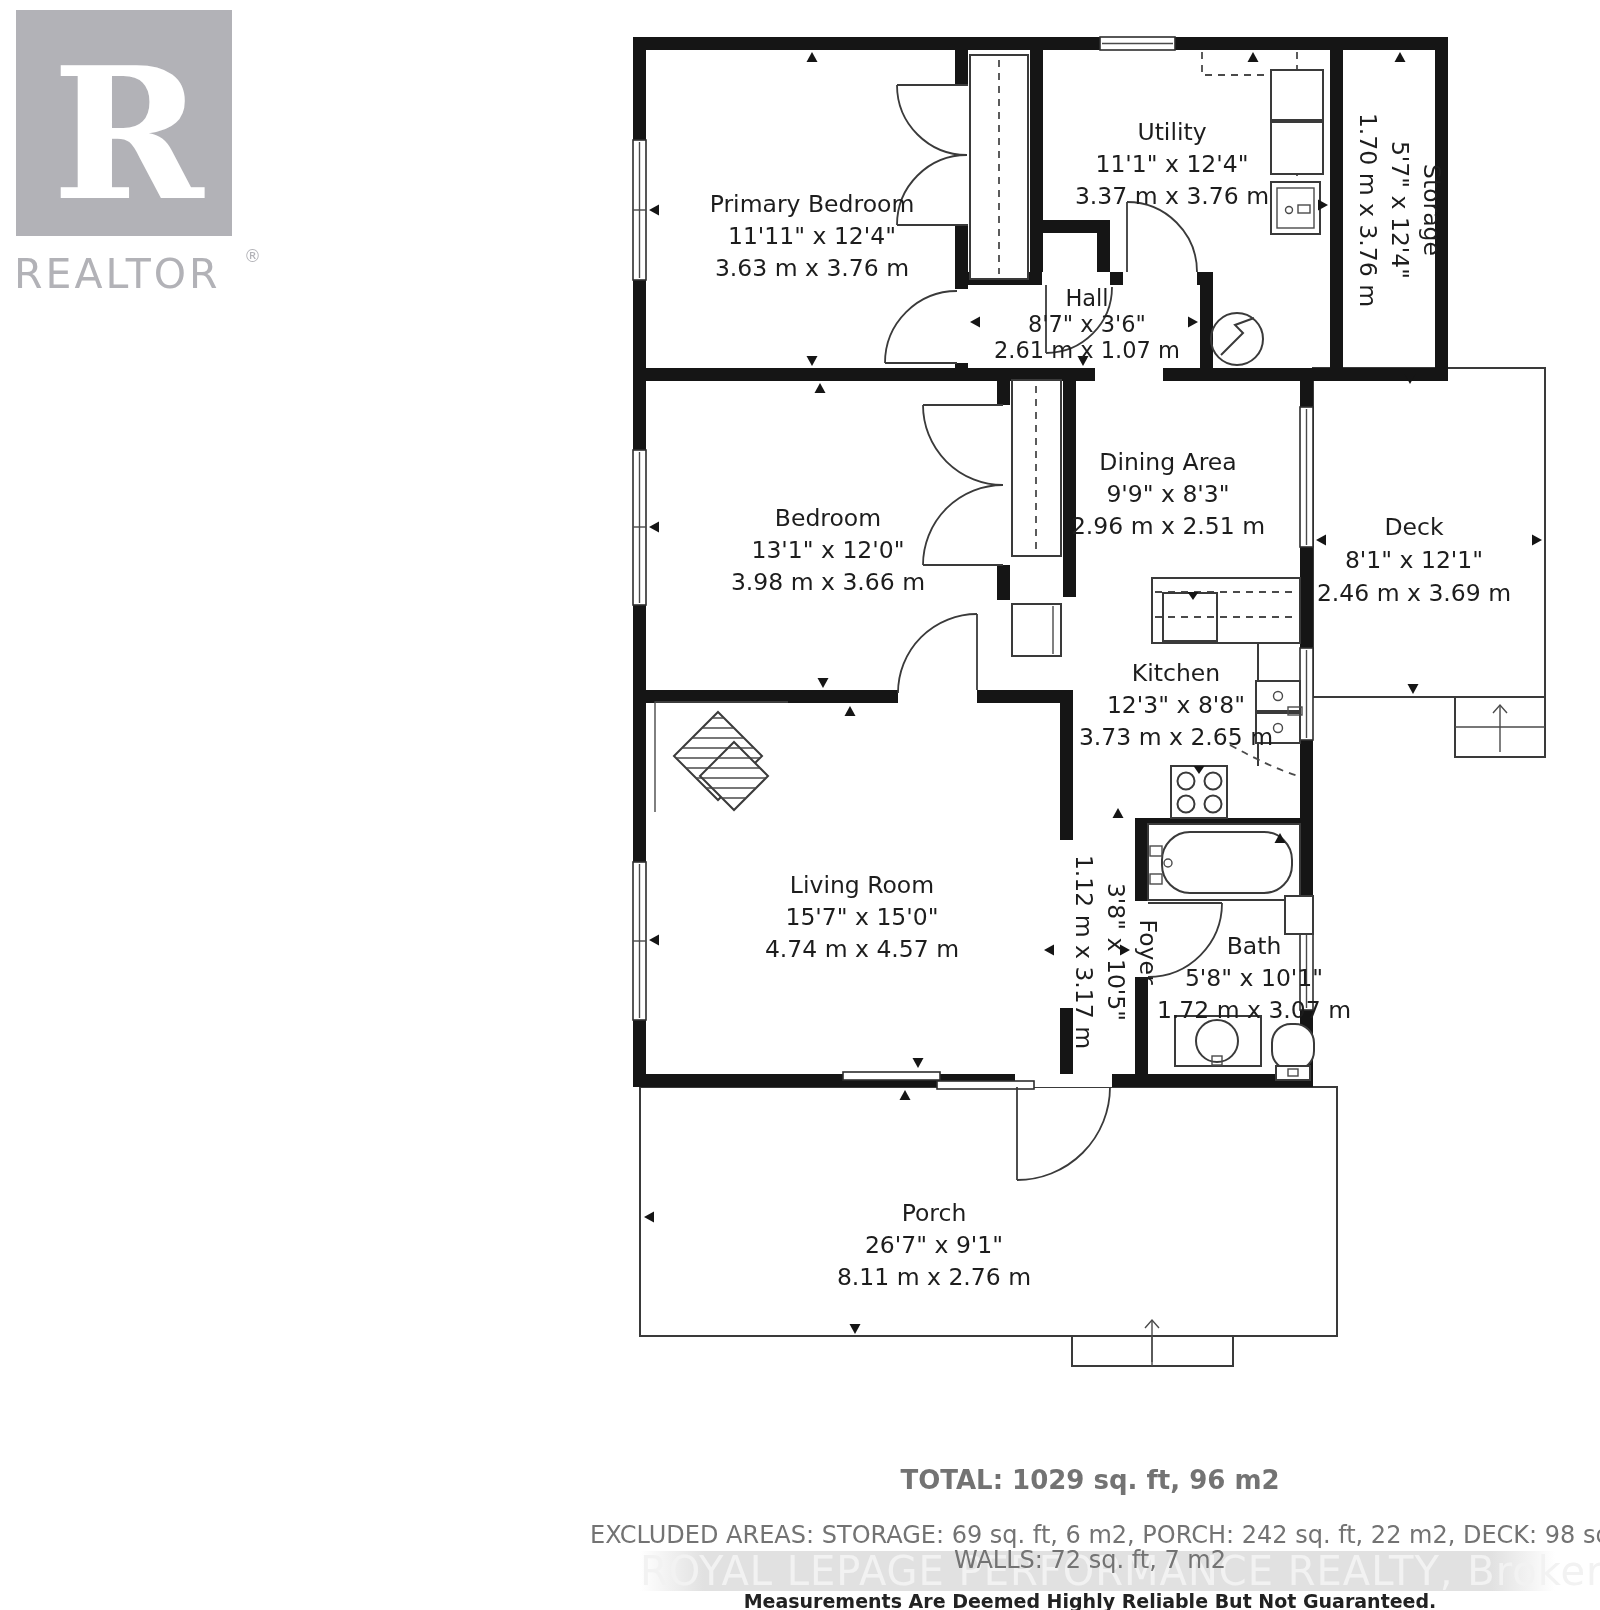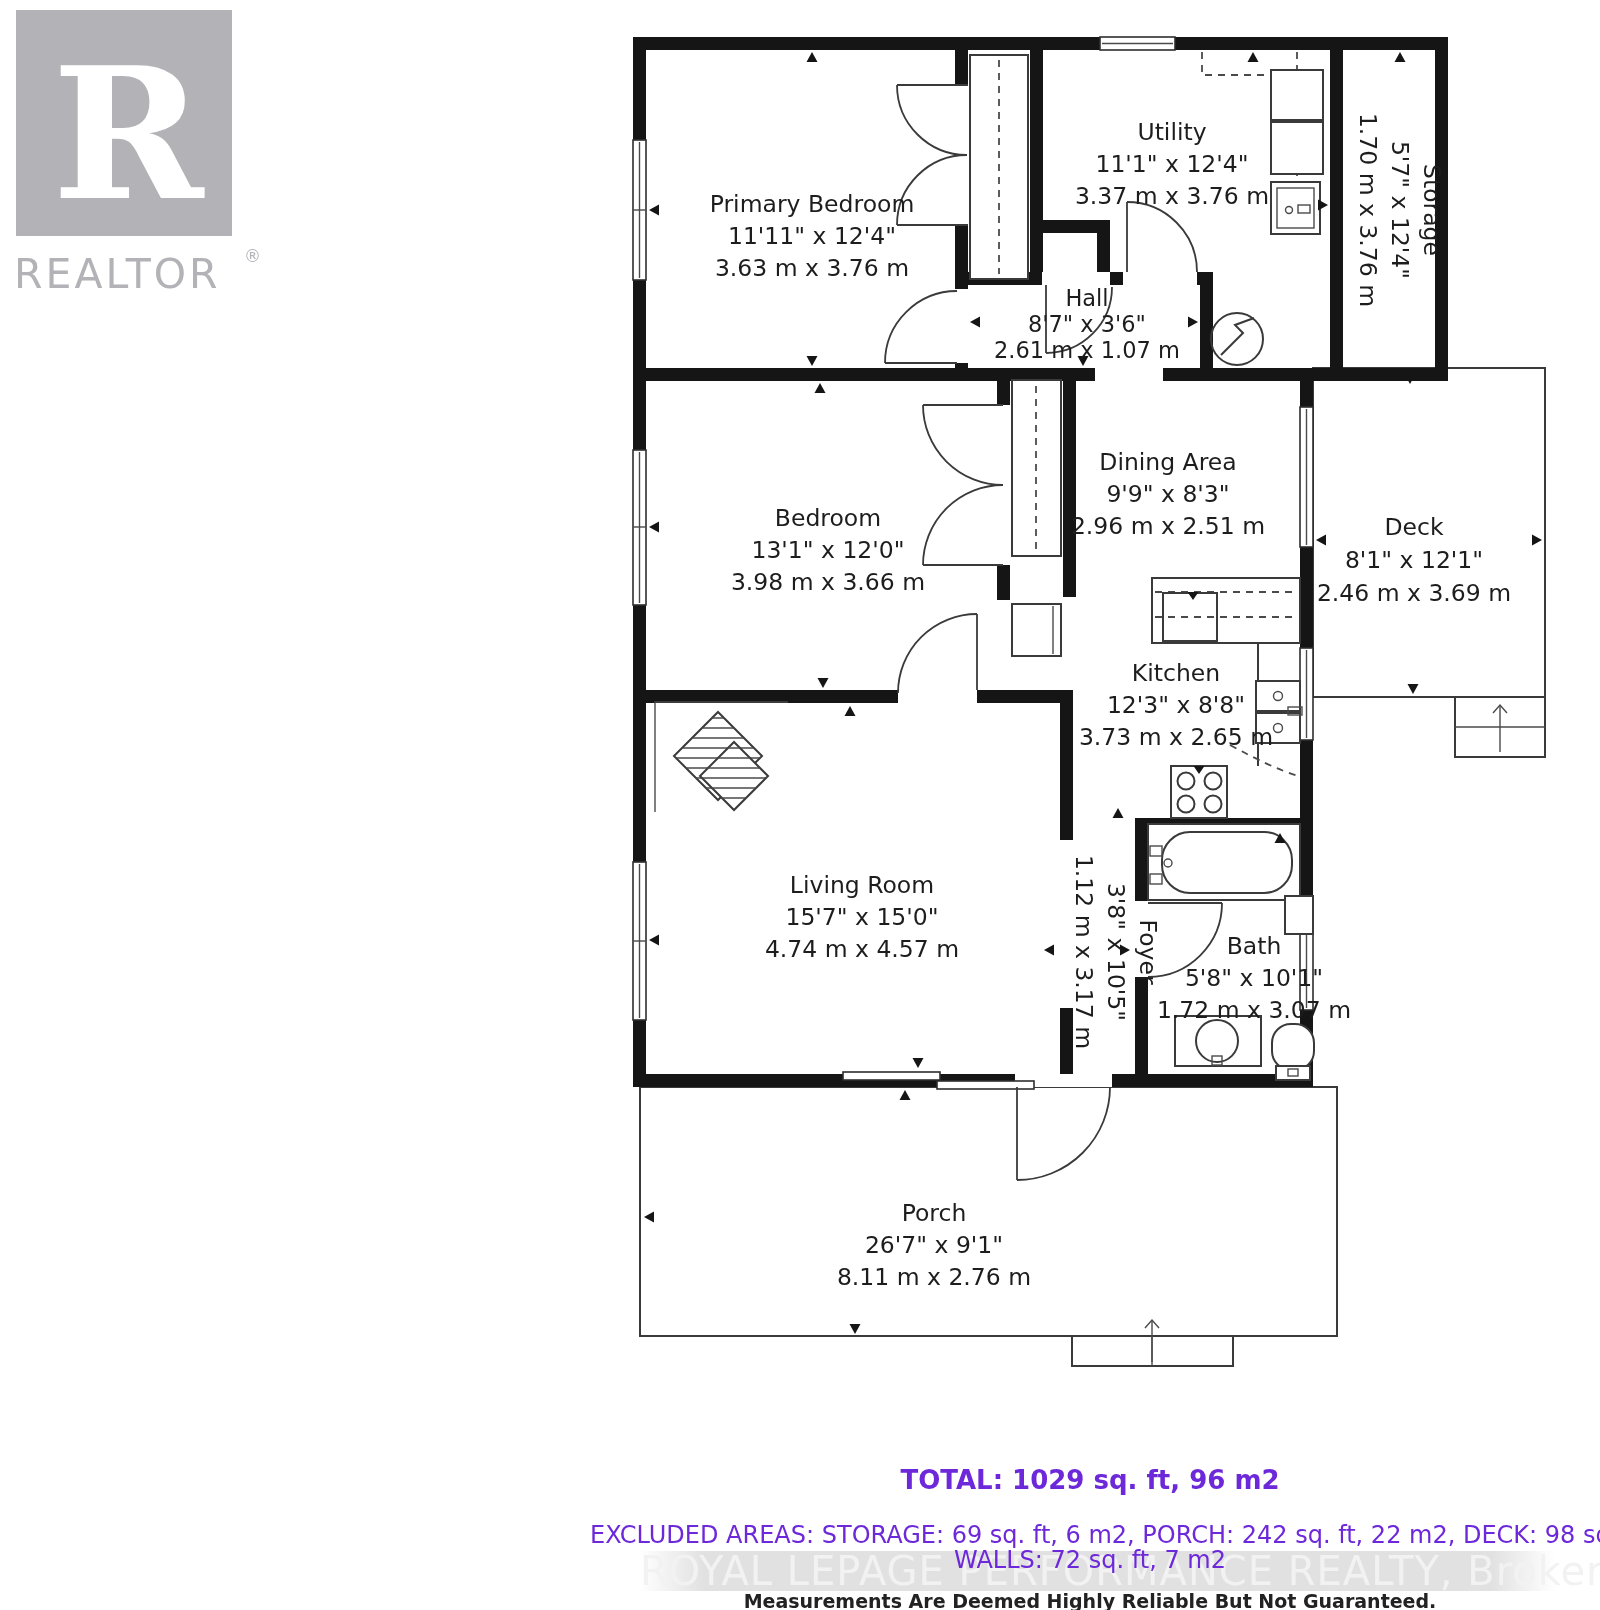--- a/index.html
+++ b/index.html
@@ -19,21 +19,21 @@
   .leaf{stroke:#3a3a3a;stroke-width:1.8;}
   .tri{fill:#151515;}
   .lbl{font-family:"DejaVu Sans",sans-serif;font-size:23.5px;fill:#1d1d1d;text-anchor:middle;}
   .lbl-hall{font-size:22.5px;}
 
   
   #logo{position:absolute;left:16px;top:10px;width:260px;height:290px;}
 
   
   .fline{position:absolute;left:590px;width:1000px;text-align:center;white-space:nowrap;
-         color:#6d28d9;z-index:3;}
+         color:#737373;z-index:3;}
   #f-total{top:1465px;font-size:26px;font-weight:bold;}
   #f-floor{top:1496px;font-size:24px;}
   #f-excluded{top:1521px;font-size:24px;}
   #f-walls{top:1546px;font-size:24px;}
   #watermark{position:absolute;left:640px;top:1551px;width:915px;height:40px;z-index:2;
              text-align:center;white-space:nowrap;font-size:40px;line-height:40px;
              color:#f2f2f2;letter-spacing:1px;
              background:linear-gradient(90deg,rgba(226,226,226,0) 0%,#e1e1e1 7%,#e1e1e1 93%,rgba(226,226,226,0) 100%);}
   #f-disclaimer{top:1590px;font-size:19px;font-weight:bold;color:#222;}
 </style>

